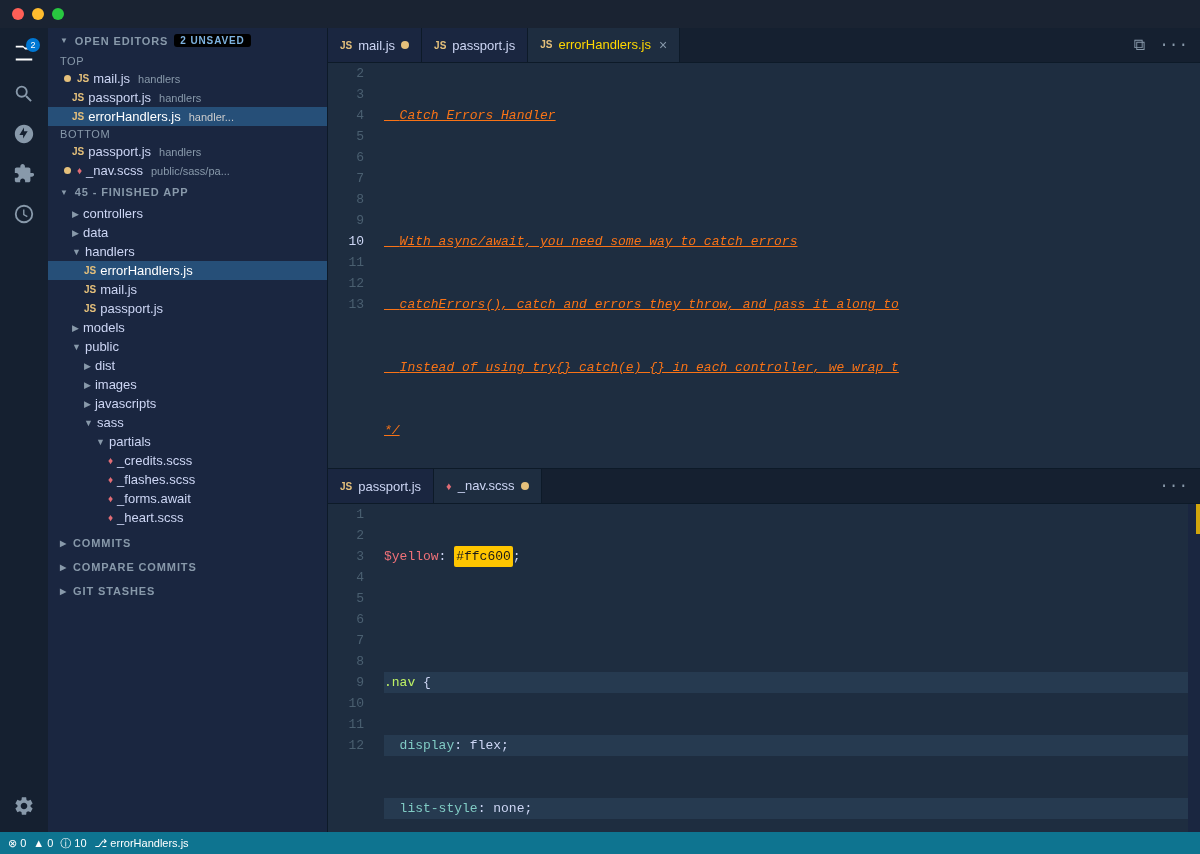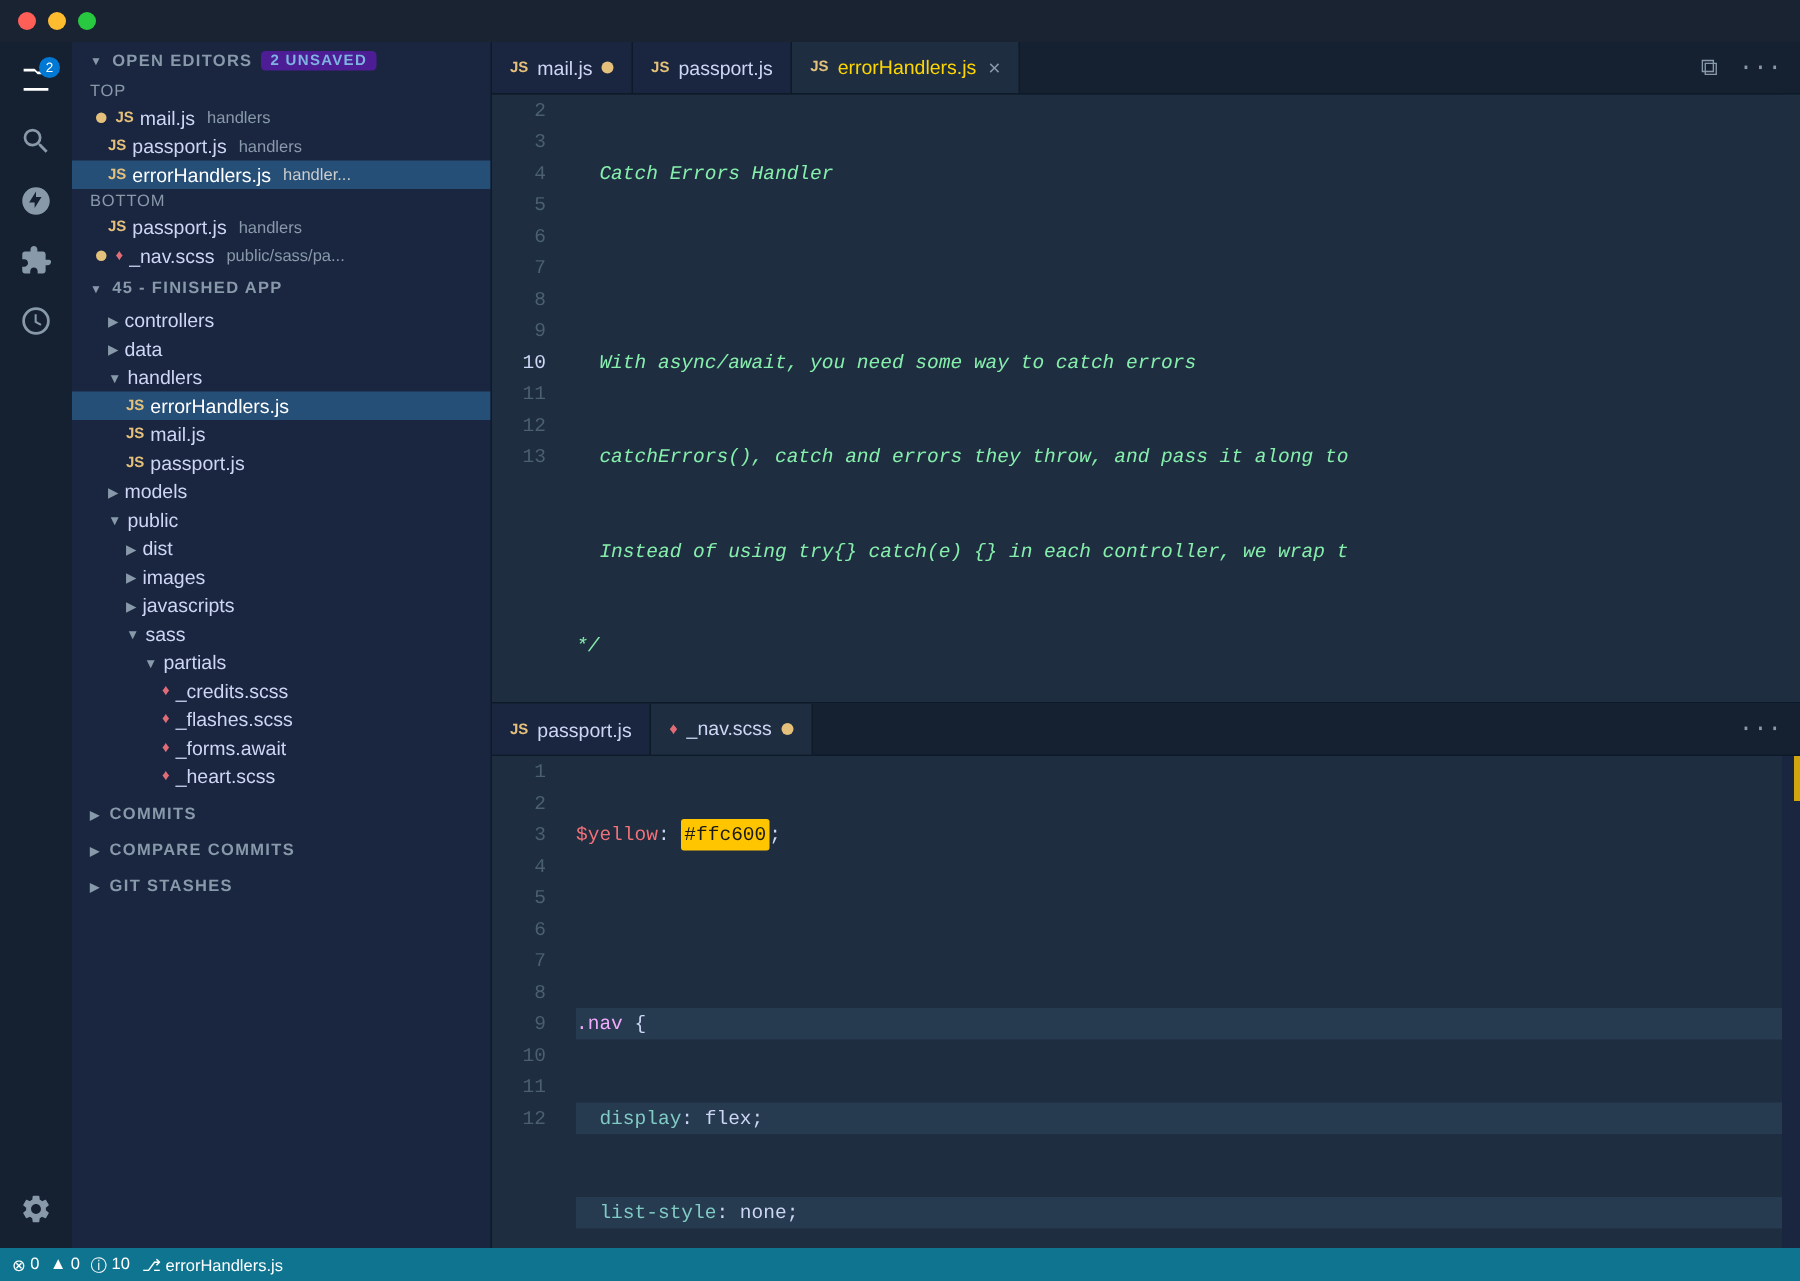--- a/index.html
+++ b/index.html
@@ -93,21 +93,21 @@
       color: #8899aa;
       letter-spacing: 0.08em;
       font-family: -apple-system, sans-serif;
       display: flex;
       align-items: center;
       gap: 6px;
       cursor: pointer;
     }
     .sidebar-section-header .triangle { font-size: 8px; }
     .unsaved-badge {
-      background: #4c1d95;
+      background: #000000;
       color: #7eb3e0;
       font-size: 10px;
       padding: 1px 6px;
       border-radius: 3px;
       font-family: -apple-system, sans-serif;
     }
 
     .sidebar-group-label {
       padding: 2px 12px;
       font-size: 11px;
@@ -242,24 +242,24 @@
     }
 
     .line {
       height: 21px;
       display: flex;
       align-items: center;
     }
     .line.highlighted { background: #263a50; }
 
     
-    .c-comment { color: #86efac; font-style: italic; }
+    .c-comment { color: #f97316; font-style: italic; text-decoration: underline; }
     .c-plain { color: #cdd6f4; }
     .c-highlight-bg { background: #ffc600; color: #1a1a1a; padding: 0 2px; border-radius: 2px; }
-    .scss-selector { color: #f0abfc; }
+    .scss-selector { color: #bef264; }
     .scss-property { color: #80cbc4; }
     .scss-value { color: #cdd6f4; }
     .scss-var { color: #f07178; }
 
     
     .status-bar {
       height: 22px;
       background: #0e7490;
       display: flex;
       align-items: center;

